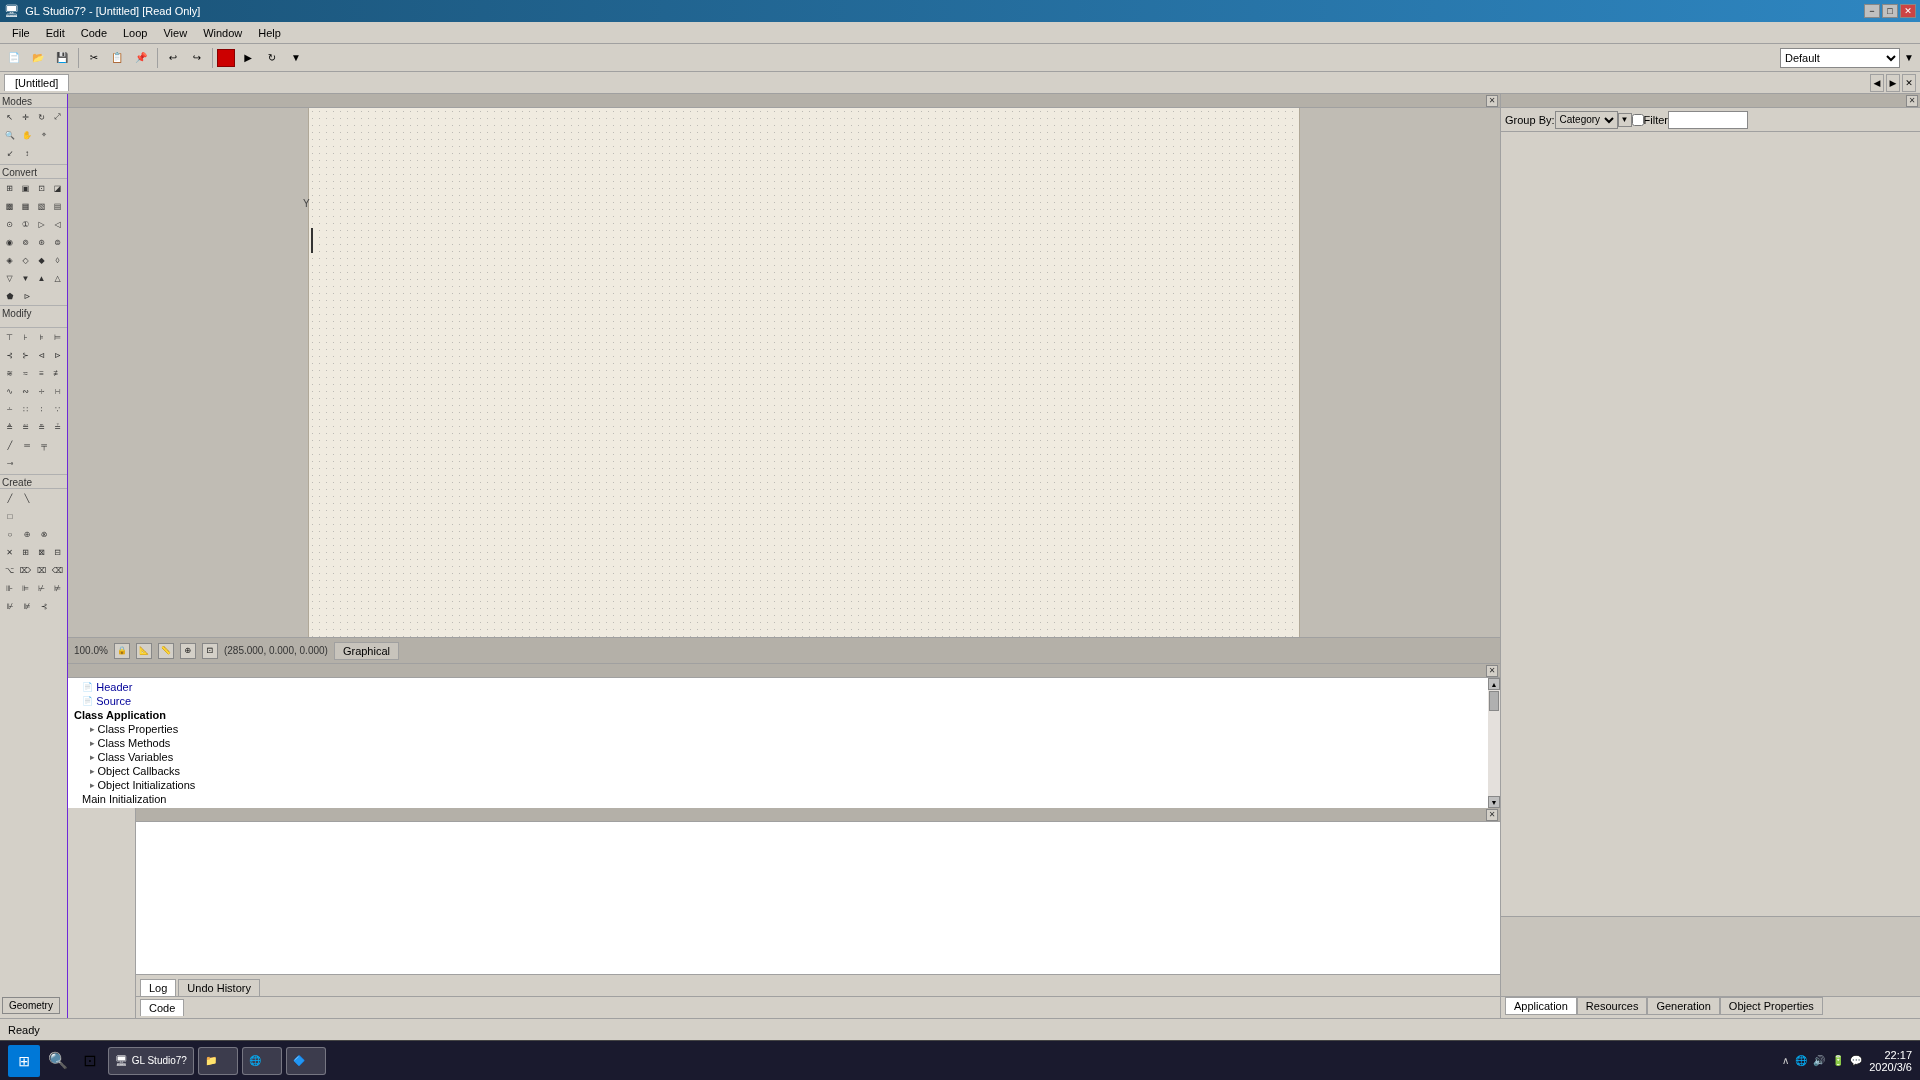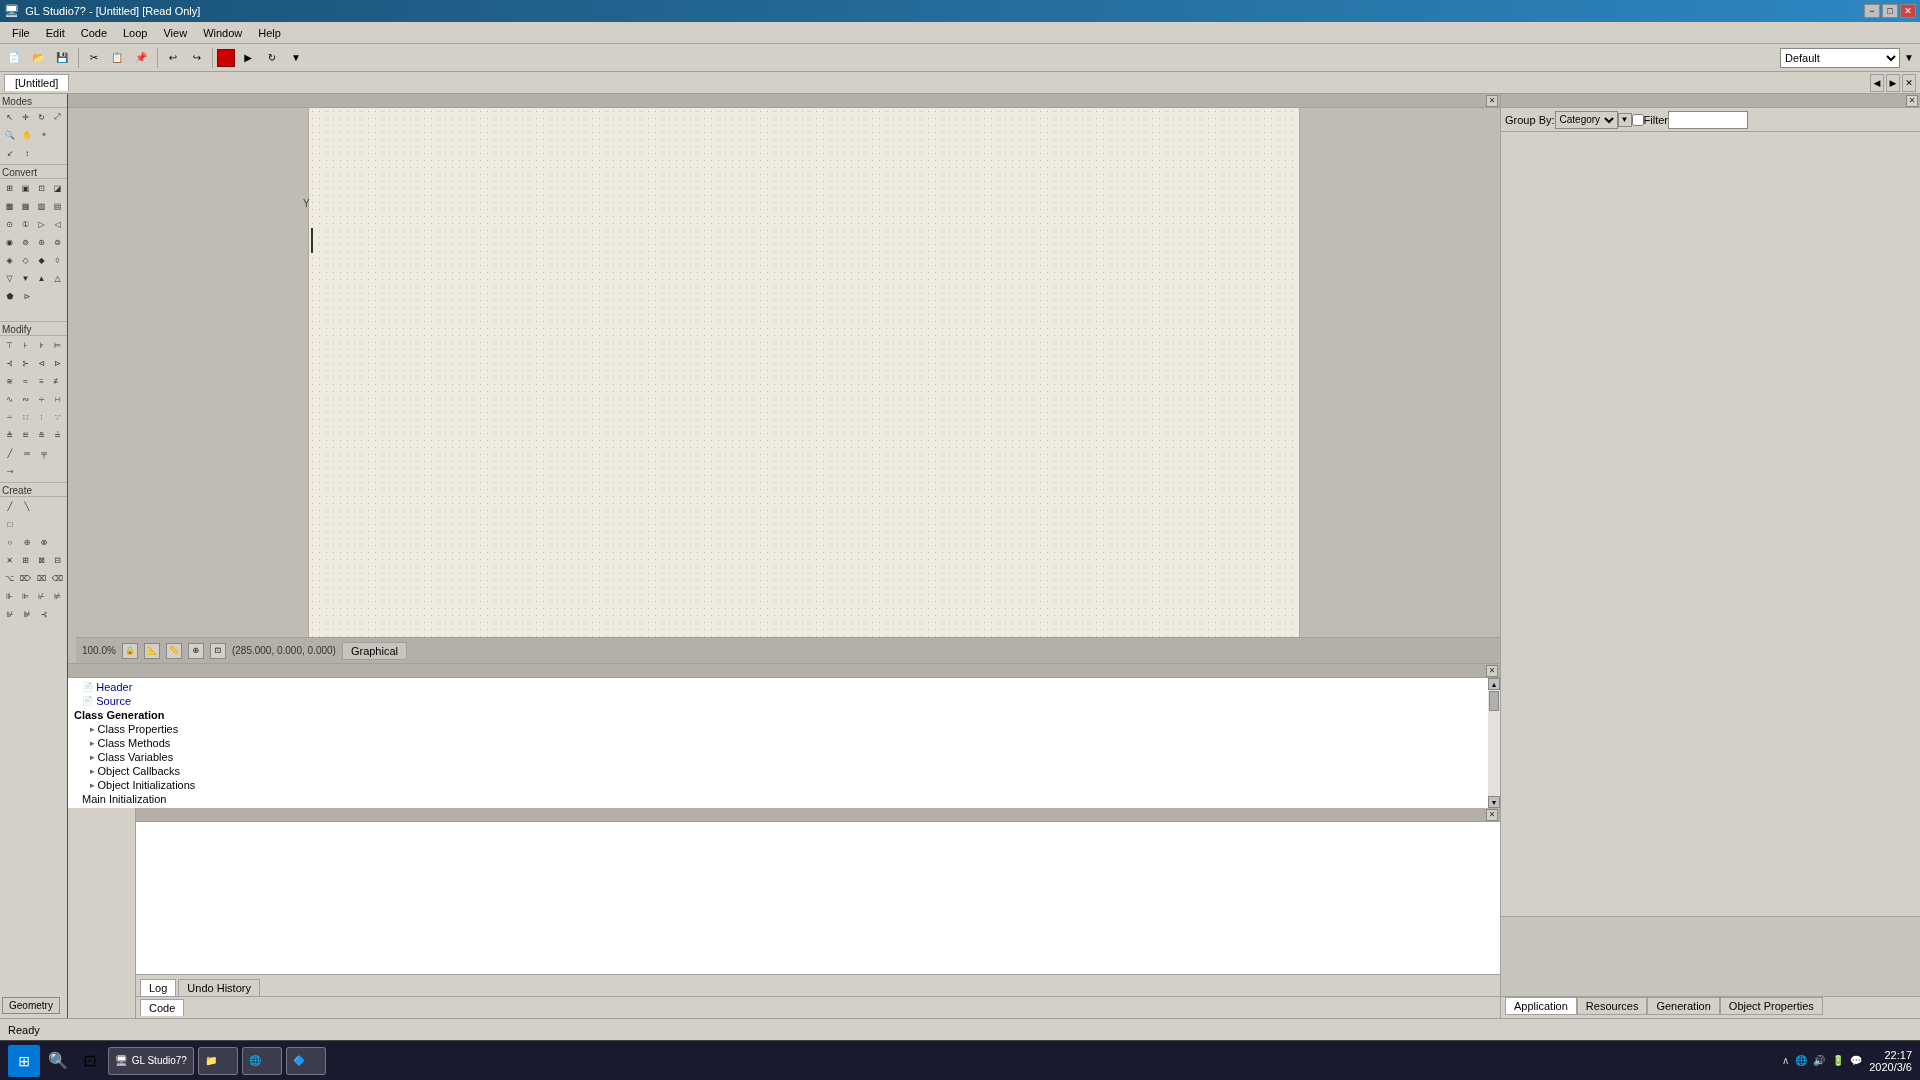--- a/index.html
+++ b/index.html
@@ -152,21 +152,21 @@
       border-left: 1px solid #b0a898; border-right: 1px solid #b0a898;
     }
     .dot-pattern {
       position: absolute; top: 0; left: 0; right: 0; bottom: 0;
       background-image: radial-gradient(circle, #999 0.8px, transparent 0.8px);
       background-size: 7px 7px;
       opacity: 0.6;
     }
     #vp-right-bg { width: 200px; background: #c0bcb4; }
     #vp-bottom-bar {
-      position: absolute; bottom: 0; left: 8px; right: 0; height: 26px;
+      position: absolute; bottom: 0; left: 0; right: 0; height: 26px;
       background: #b4b0a8; border-top: 1px solid #a0a0a0;
       display: flex; align-items: center; padding: 0 6px; gap: 6px;
     }
     .zoom-display {
       font-size: 10px; color: #333;
     }
     .vp-icon-btn {
       width: 16px; height: 16px; background: #d4d0c8; border: 1px solid #888;
       display: flex; align-items: center; justify-content: center; cursor: pointer; font-size: 8px;
     }
@@ -336,21 +336,21 @@
         <div class="tool-btn">▽</div>
         <div class="tool-btn">▼</div>
         <div class="tool-btn">▲</div>
         <div class="tool-btn">△</div>
       </div>
       <div class="tool-row">
         <div class="tool-btn">⬟</div>
         <div class="tool-btn">⊳</div>
       </div>
 
-      <div style="font-size:10px; color:#333; padding:2px 2px 0 2px; border-bottom:1px solid #b0b0b0; border-top:1px solid #b0b0b0; margin-top:16px;">Modify</div>
+      <div style="font-size:10px; color:#333; padding:2px 2px 8px 2px; border-bottom:1px solid #b0b0b0; border-top:1px solid #b0b0b0; margin-top:0;">Modify</div>
       <div class="tool-row">
         <div class="tool-btn">⊤</div>
         <div class="tool-btn">⊦</div>
         <div class="tool-btn">⊧</div>
         <div class="tool-btn">⊨</div>
       </div>
       <div class="tool-row">
         <div class="tool-btn">⊰</div>
         <div class="tool-btn">⊱</div>
         <div class="tool-btn">⊲</div>
@@ -465,21 +465,21 @@
             <span class="file-ico">📄</span>
             <span class="lbl">Header</span>
           </div>
 
           <div class="oi l1 file-line">
             <span class="file-ico">📄</span>
             <span class="lbl">Source</span>
           </div>
 
           <div class="oi bold-line">
-            <span class="lbl">Class Generation</span>
+            <span class="lbl">Class Application</span>
           </div>
 
           <div class="oi l2">
             <span class="exp">▸</span>
             <span>Class Properties</span>
           </div>
           <div class="oi l2">
             <span class="exp">▸</span>
             <span>Class Methods</span>
           </div>

